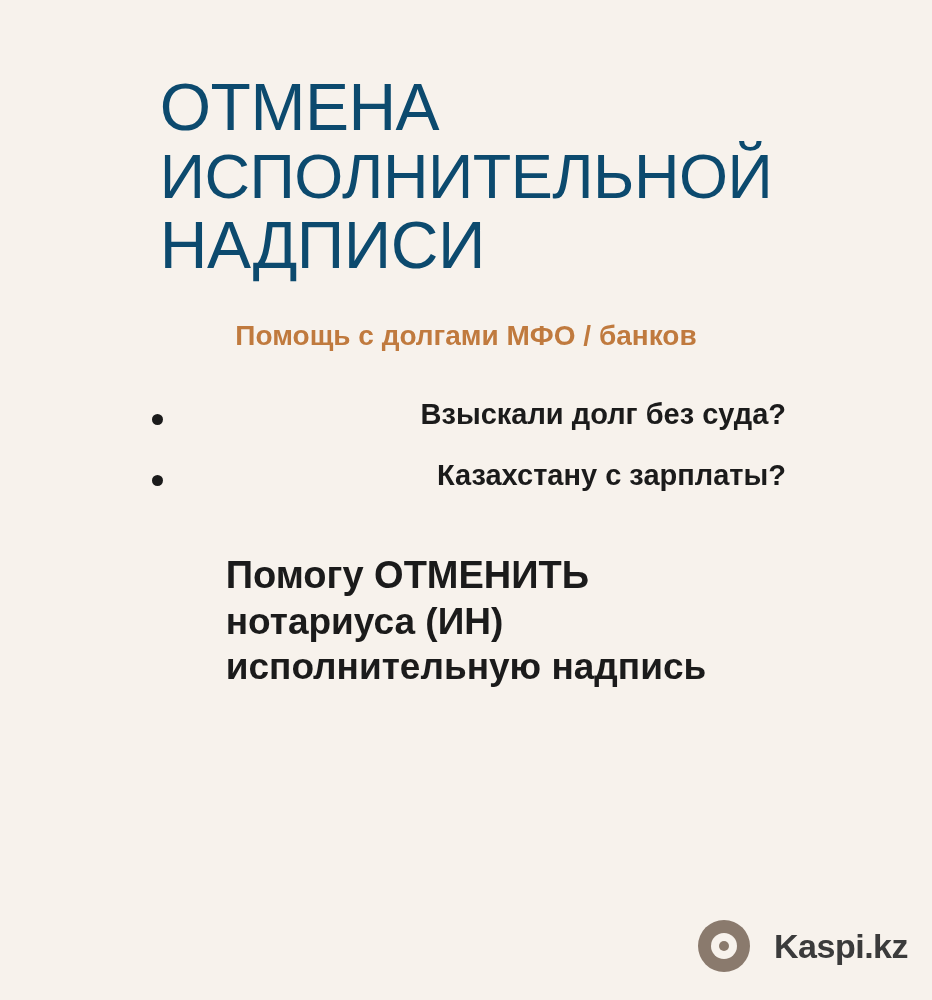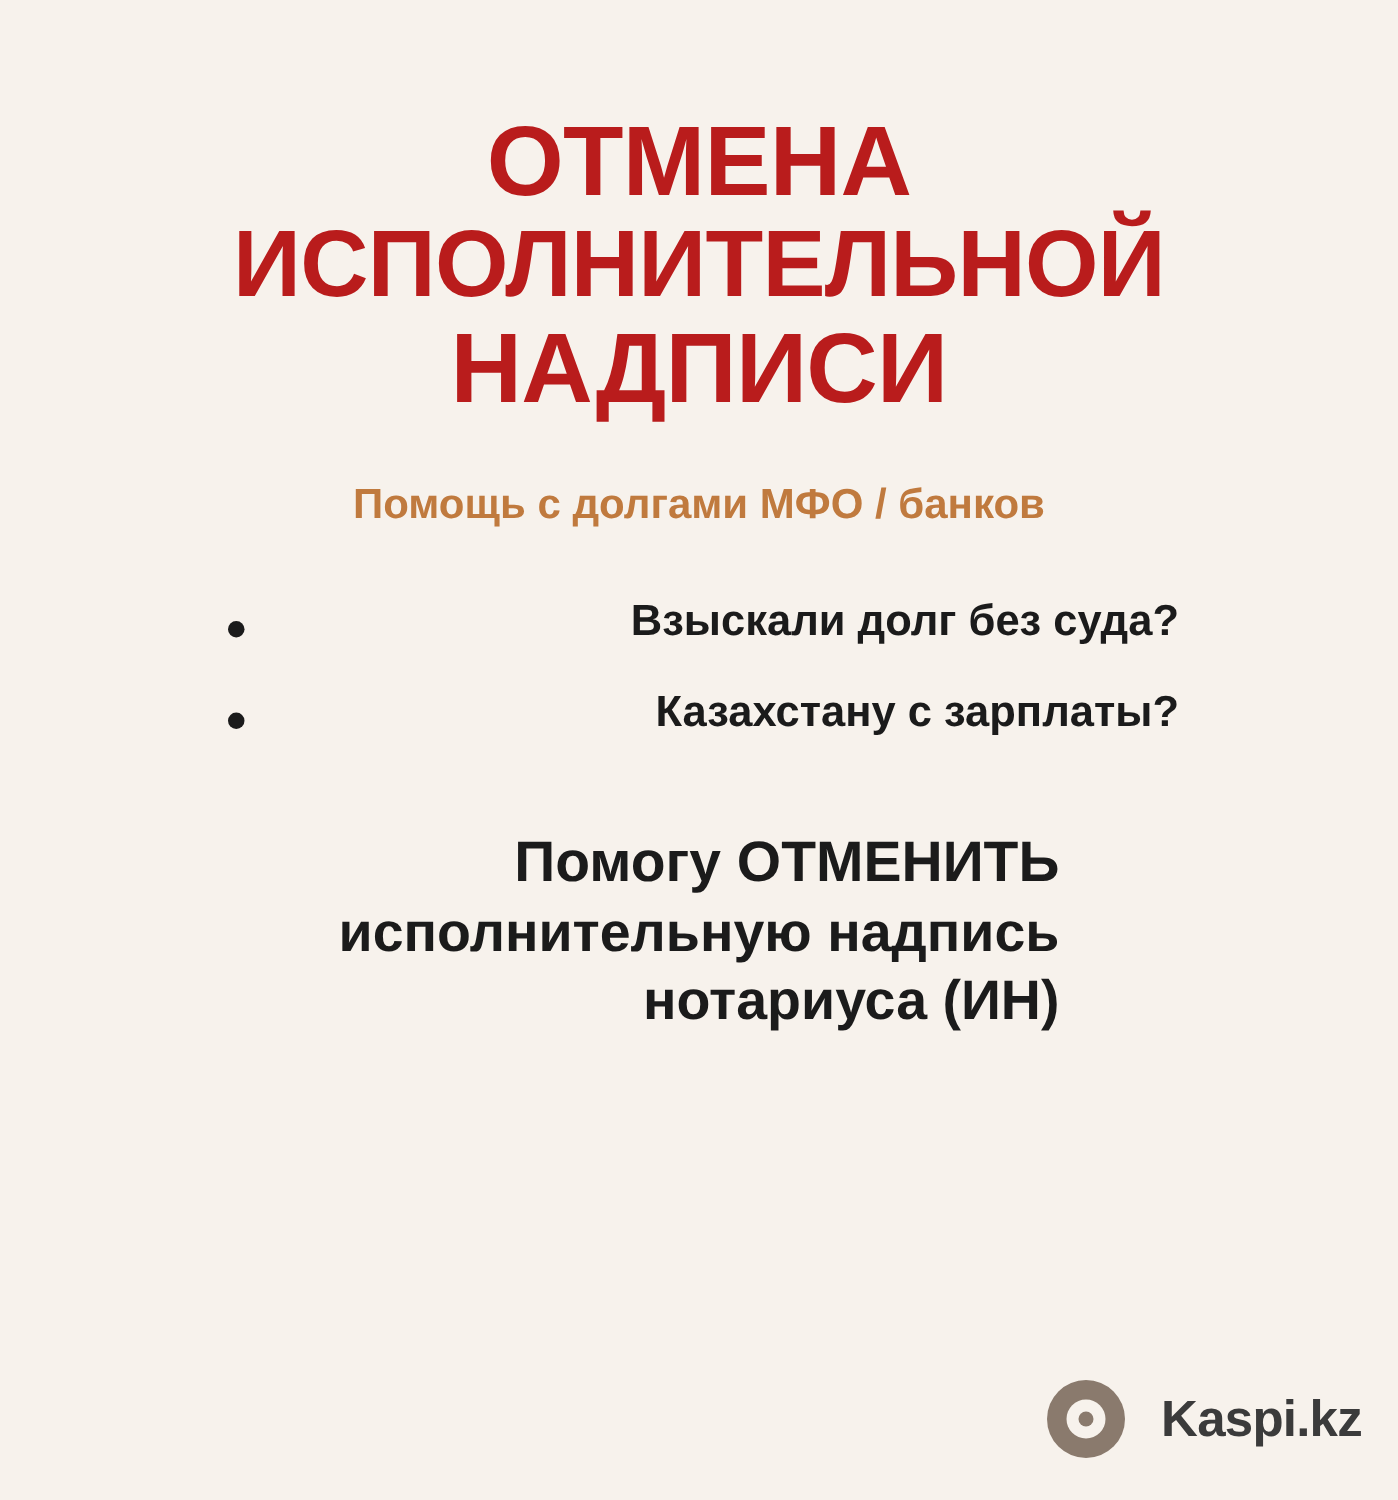--- a/index.html
+++ b/index.html
@@ -20,23 +20,22 @@
     background: #f7f2ec;
     box-sizing: border-box;
     display: flex;
     flex-direction: column;
     align-items: center;
   }
 
   
   .headline {
     margin-top: 72px;
-    text-align: center;
-    color: #b91c1c;
-    font-weight: bold;
+    color: #0c4a6e;
+    font-weight: normal;
     font-size: 66px;
     line-height: 1.07;
     letter-spacing: -0.5px;
     max-width: 780px;
   }
   .headline .line {
     display: block;
     white-space: nowrap;
   }
   .headline .line-2 {
@@ -84,21 +83,21 @@
     width: 11px;
     height: 11px;
     background: #1b1b1b;
     border-radius: 50%;
     display: block;
   }
 
   
   .closing {
     margin-top: 62px;
-    text-align: right;
+    text-align: left;
     color: #1b1b1b;
     font-weight: bold;
     font-size: 37px;
     line-height: 1.22;
     max-width: 760px;
   }
   .closing .close-line {
     display: block;
   }
   .closing .close-line-1 {
@@ -170,22 +169,22 @@
       <span>Взыскали долг без суда?</span>
     </li>
     <li>
       <span class="dot"></span>
       <span>Казахстану с зарплаты?</span>
     </li>
   </ul>
 
   <div class="closing">
     <span class="close-line close-line-1">Помогу ОТМЕНИТЬ</span>
+    <span class="close-line">нотариуса (ИН)</span>
     <span class="close-line">исполнительную надпись</span>
-    <span class="close-line">нотариуса (ИН)</span>
   </div>
 
   <div class="badge">
     <span class="badge-mark">
       <span class="inner"></span>
     </span>
     <span class="badge-text">Kaspi.kz</span>
   </div>
 
 </div>

